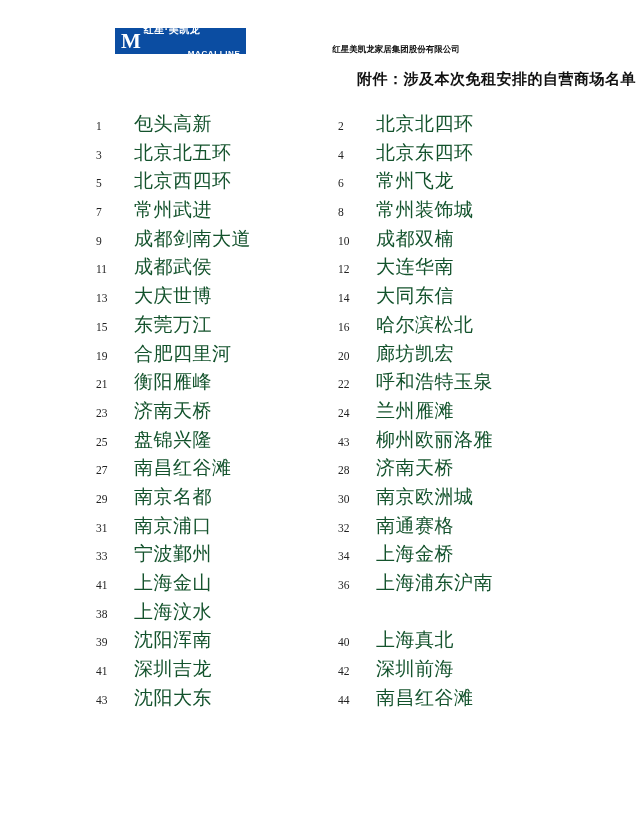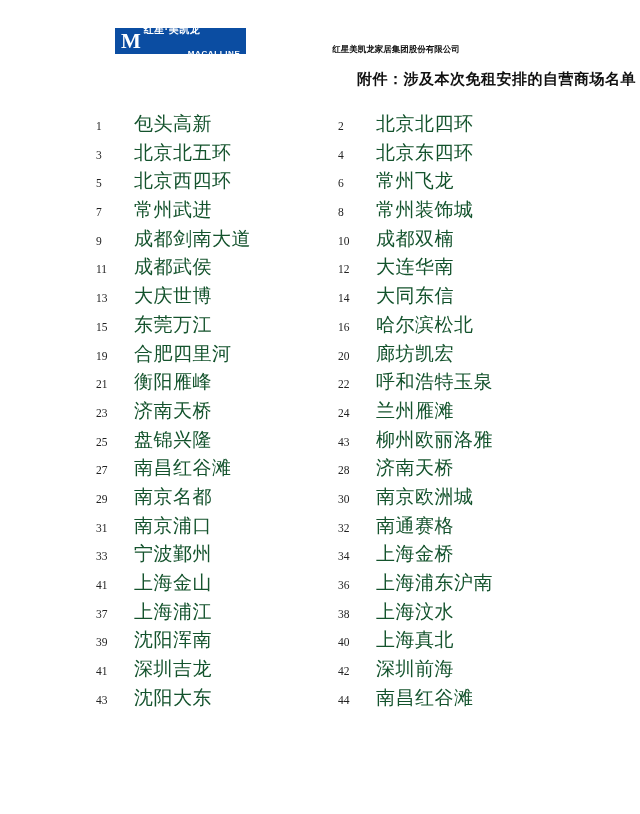--- a/index.html
+++ b/index.html
@@ -302,24 +302,20 @@
         <span class="num">41</span>
         <span class="name">上海金山</span>
       </div>
       <div class="cell">
         <span class="num">36</span>
         <span class="name">上海浦东沪南</span>
       </div>
     </div>
     <div class="row">
       <div class="cell">
-        <span class="num">37</span>
-        <span class="name">上海浦江</span>
-      </div>
-      <div class="cell">
         <span class="num">38</span>
         <span class="name">上海汶水</span>
       </div>
     </div>
     <div class="row">
       <div class="cell">
         <span class="num">39</span>
         <span class="name">沈阳浑南</span>
       </div>
       <div class="cell">

